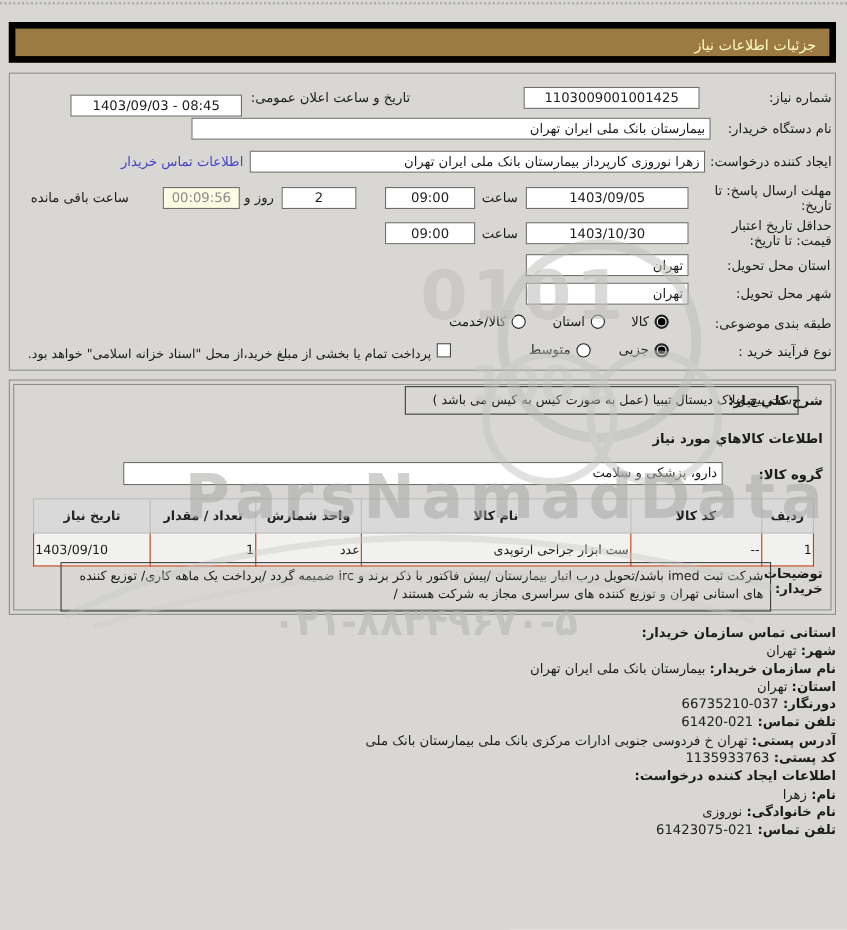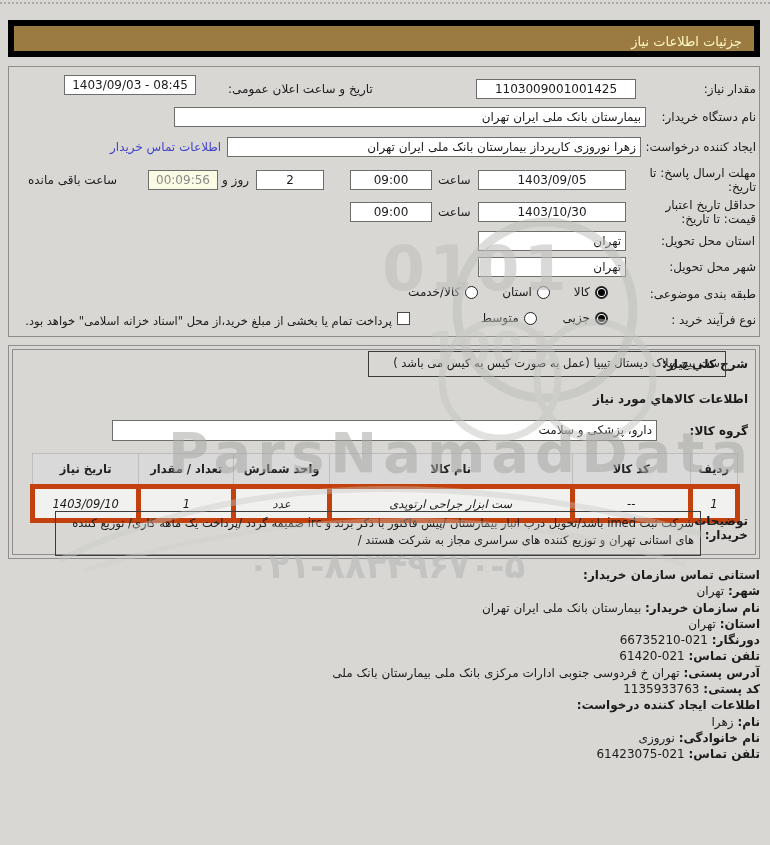--- a/index.html
+++ b/index.html
@@ -32,21 +32,21 @@
          background:#fff;display:inline-block;position:relative;flex:0 0 auto;}
   .radio.on{border-width:2px;}
   .radio.on::after{content:"";position:absolute;inset:1px;background:#000;border-radius:50%;}
   .cb{position:absolute;box-sizing:border-box;width:13px;height:13px;background:#fff;border:1px solid #4a4a4a;}
   .descbox{position:absolute;box-sizing:border-box;border:1px solid #3c3c3c;
            font-size:11.5px;overflow:hidden;}
   table.items{position:absolute;left:30px;top:453px;width:710px;border-collapse:collapse;
               font-size:11.5px;}
   table.items th{background:#d9d9d9;border:1px solid #bdbdbd;font-weight:bold;height:28px;
                  text-align:center;color:#222;}
-  table.items td{background:#f1f1ef;border:5px solid #c2410c;height:27px;text-align:center;font-style:italic;}
+  table.items td{background:#f1f1ef;border:1px solid #c2410c;height:27px;}
   .contact{position:absolute;left:10px;top:567px;width:750px;text-align:right;
            line-height:16.3px;font-size:12px;}
   
   .wm{position:absolute;inset:0;pointer-events:none;z-index:6;}
   .wm-brand{position:absolute;left:168px;top:420px;font-size:56px;font-weight:bold;
             color:#a8a8a6;opacity:.55;direction:ltr;letter-spacing:6px;white-space:nowrap;}
   .wm-phone{position:absolute;left:248px;top:546px;font-size:34px;font-weight:bold;
             color:#bdbdbb;opacity:.75;direction:ltr;letter-spacing:3px;white-space:nowrap;}
   .wm-digits{position:absolute;left:382px;top:232px;font-size:62px;font-weight:bold;
              color:#c1c1bf;opacity:.6;direction:ltr;letter-spacing:4px;}
@@ -55,25 +55,25 @@
 </head>
 <body>
 
 <div class="page">
   <div class="top-dots"></div>
 
   <div class="titlebar">جزئیات اطلاعات نیاز</div>
 
   <div class="panel panel1"></div>
 
-  <div class="lbl" style="right:14px;top:82px;">مقدار نیاز:</div>
+  <div class="lbl" style="right:14px;top:82px;">شماره نیاز:</div>
   <div class="inp center ltr" style="left:476px;top:79px;width:160px;">1103009001001425</div>
 
   <div class="lbl" style="left:228px;top:82px;">تاریخ و ساعت اعلان عمومی:</div>
-  <div class="inp center ltr" style="left:64px;top:75px;width:132px;">1403/09/03 - 08:45</div>
+  <div class="inp center ltr" style="left:64px;top:86px;width:156px;">1403/09/03 - 08:45</div>
 
   <div class="lbl" style="right:14px;top:110px;">نام دستگاه خریدار:</div>
   <div class="inp rt" style="left:174px;top:107px;width:472px;">بیمارستان بانک ملی ایران تهران</div>
 
   <div class="lbl" style="right:14px;top:140px;">ایجاد کننده درخواست:</div>
   <div class="inp rt" style="left:227px;top:137px;width:414px;">زهرا نوروزی کارپرداز بیمارستان بانک ملی ایران تهران</div>
   <div class="link" style="left:110px;top:140px;">اطلاعات تماس خریدار</div>
 
   <div class="lblw" style="right:14px;top:166px;width:108px;">مهلت ارسال پاسخ: تا تاریخ:</div>
   <div class="inp center ltr" style="left:478px;top:170px;width:148px;">1403/09/05</div>
@@ -161,21 +161,21 @@
   </table>
 
   <div class="lblw b" style="right:22px;top:514px;width:70px;">توضیحات خریدار:</div>
   <div class="descbox" style="left:55px;top:511px;width:646px;height:45px;padding:3px 6px;line-height:17px;">شرکت ثبت imed باشد/تحویل درب انبار بیمارستان /پیش فاکتور با ذکر برند و irc ضمیمه گردد /پرداخت یک ماهه کاری/ توزیع کننده های استانی تهران و توزیع کننده های سراسری مجاز به شرکت هستند /</div>
 
   <div class="contact">
     <div class="b">استانی تماس سازمان خریدار:</div>
     <div><span class="b">شهر:</span> <span>تهران</span></div>
     <div><span class="b">نام سازمان خریدار:</span> <span>بیمارستان بانک ملی ایران تهران</span></div>
     <div><span class="b">استان:</span> <span>تهران</span></div>
-    <div><span class="b">دورنگار:</span> <span class="ltr">66735210-021</span></div>
+    <div><span class="b">دورنگار:</span> <span class="ltr">66735210-037</span></div>
     <div><span class="b">تلفن تماس:</span> <span class="ltr">61420-021</span></div>
     <div><span class="b">آدرس پستی:</span> <span>تهران خ فردوسی جنوبی ادارات مرکزی بانک ملی بیمارستان بانک ملی</span></div>
     <div><span class="b">کد پستی:</span> <span class="ltr">1135933763</span></div>
     <div class="b">اطلاعات ایجاد کننده درخواست:</div>
     <div><span class="b">نام:</span> <span>زهرا</span></div>
     <div><span class="b">نام خانوادگی:</span> <span>نوروزی</span></div>
     <div><span class="b">تلفن تماس:</span> <span class="ltr">61423075-021</span></div>
   </div>
 
   <div class="wm">

